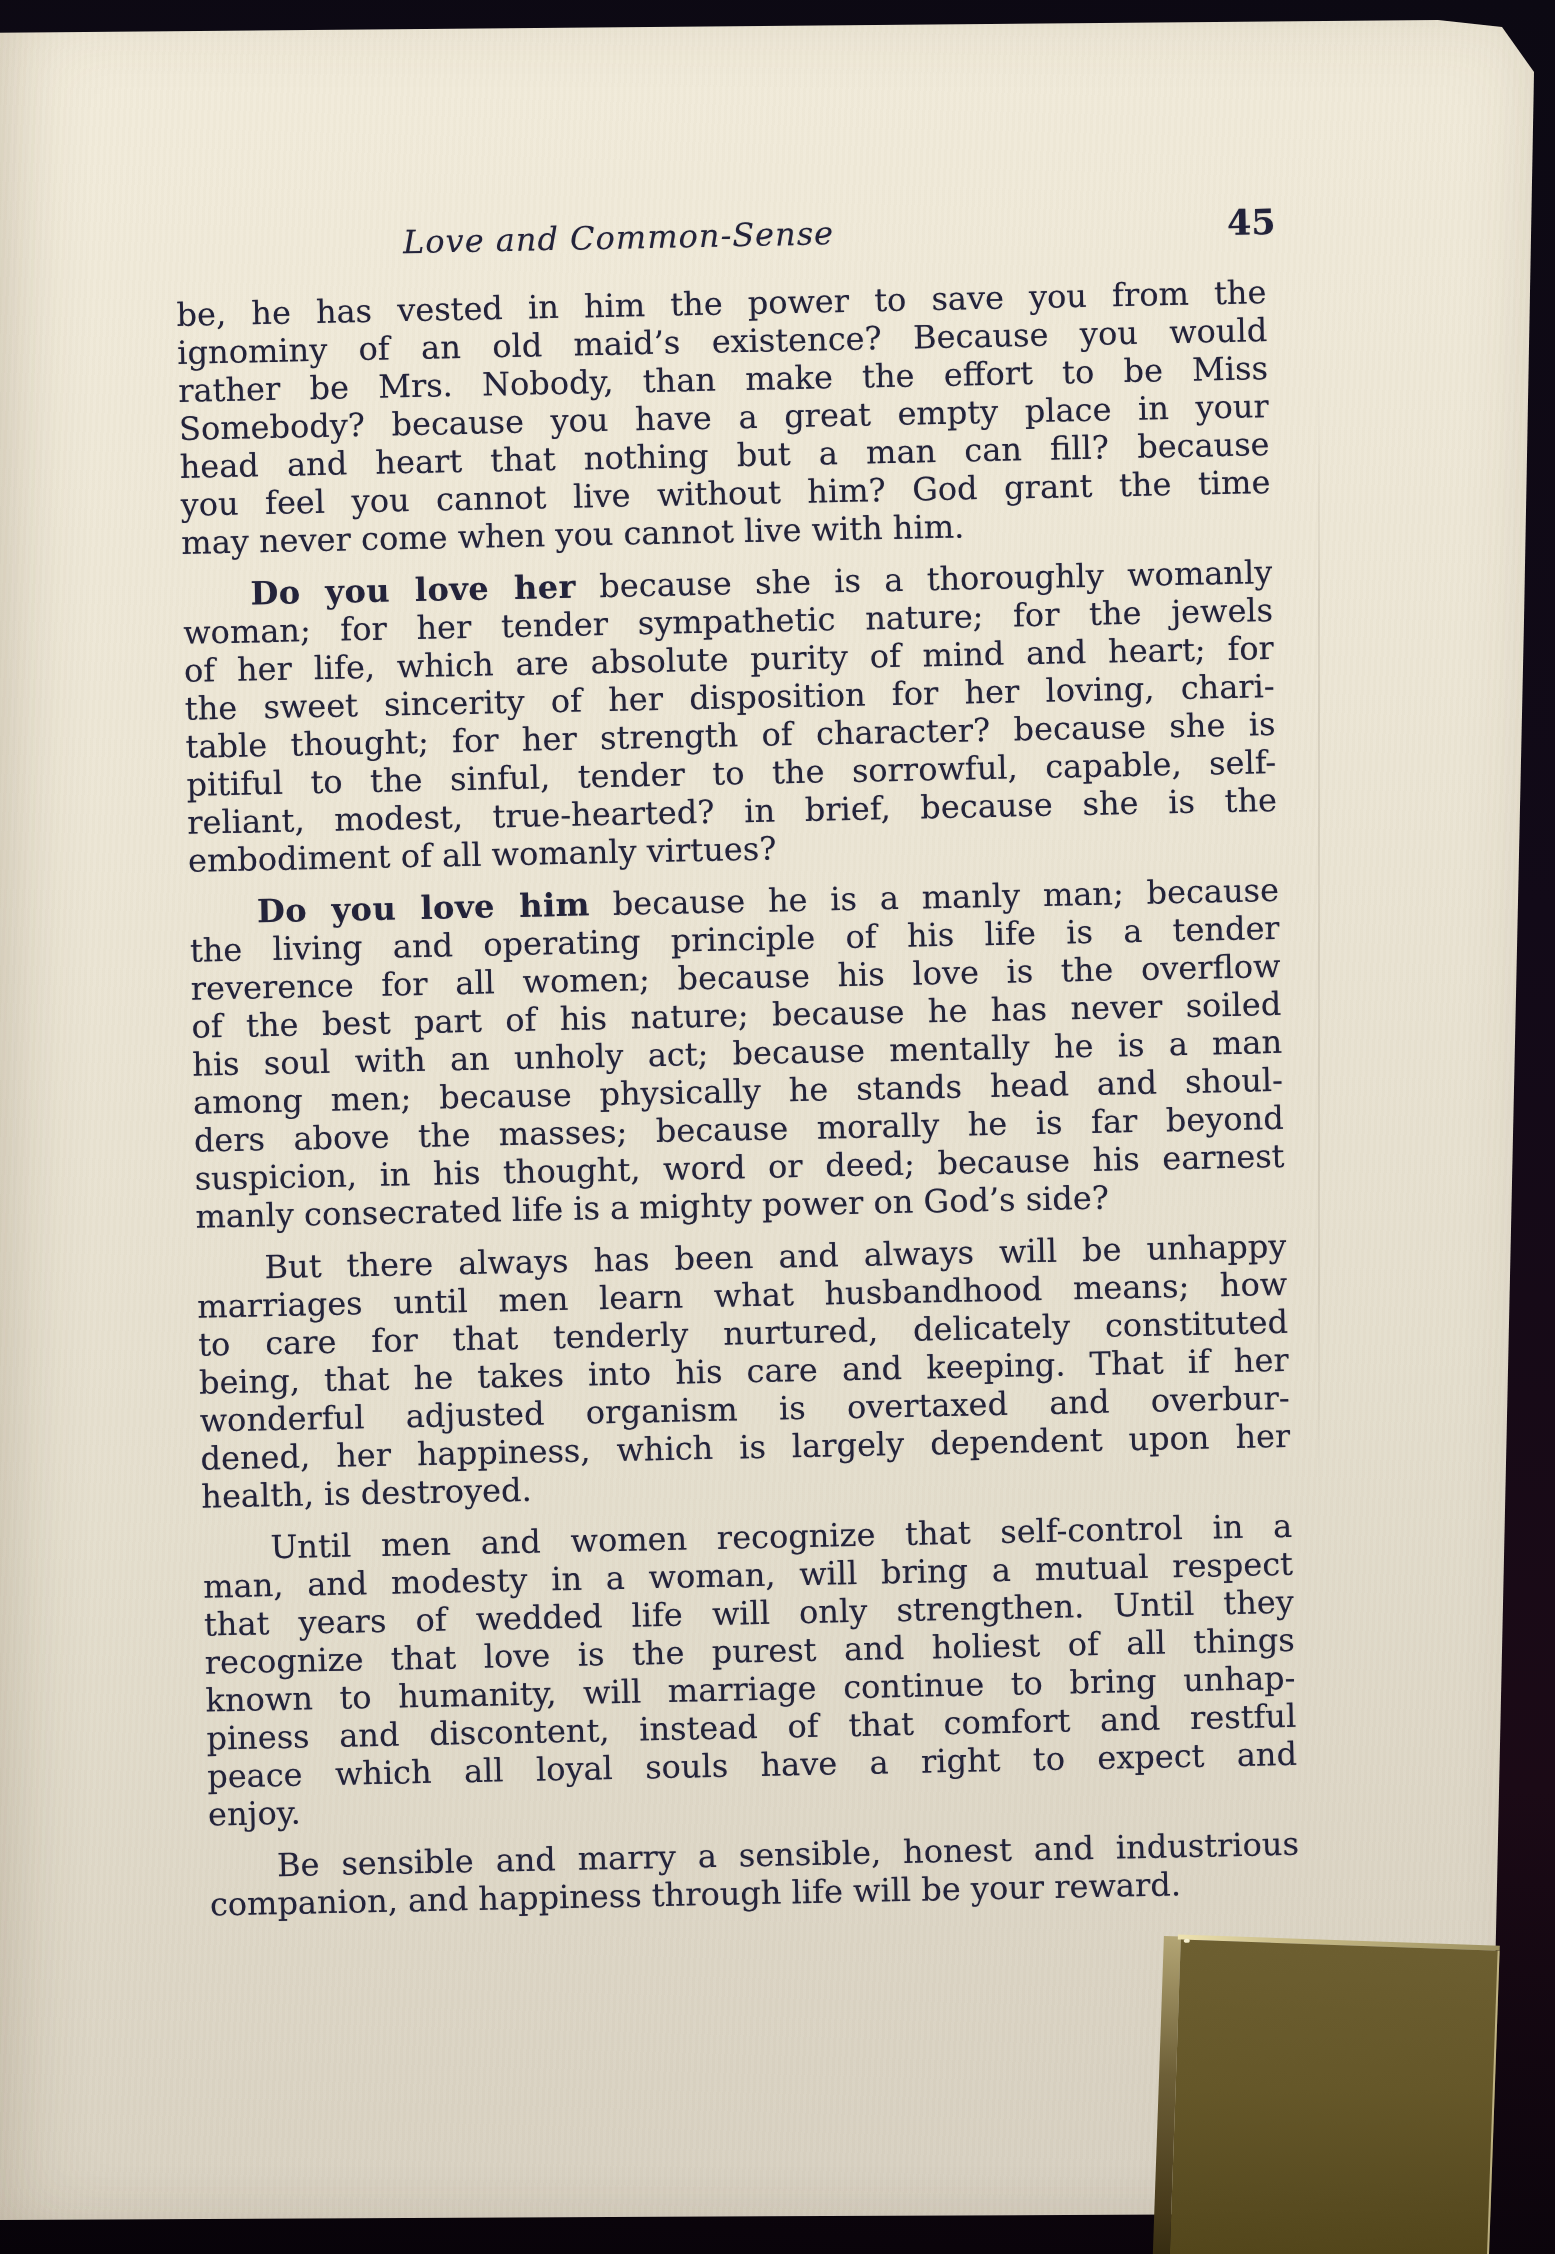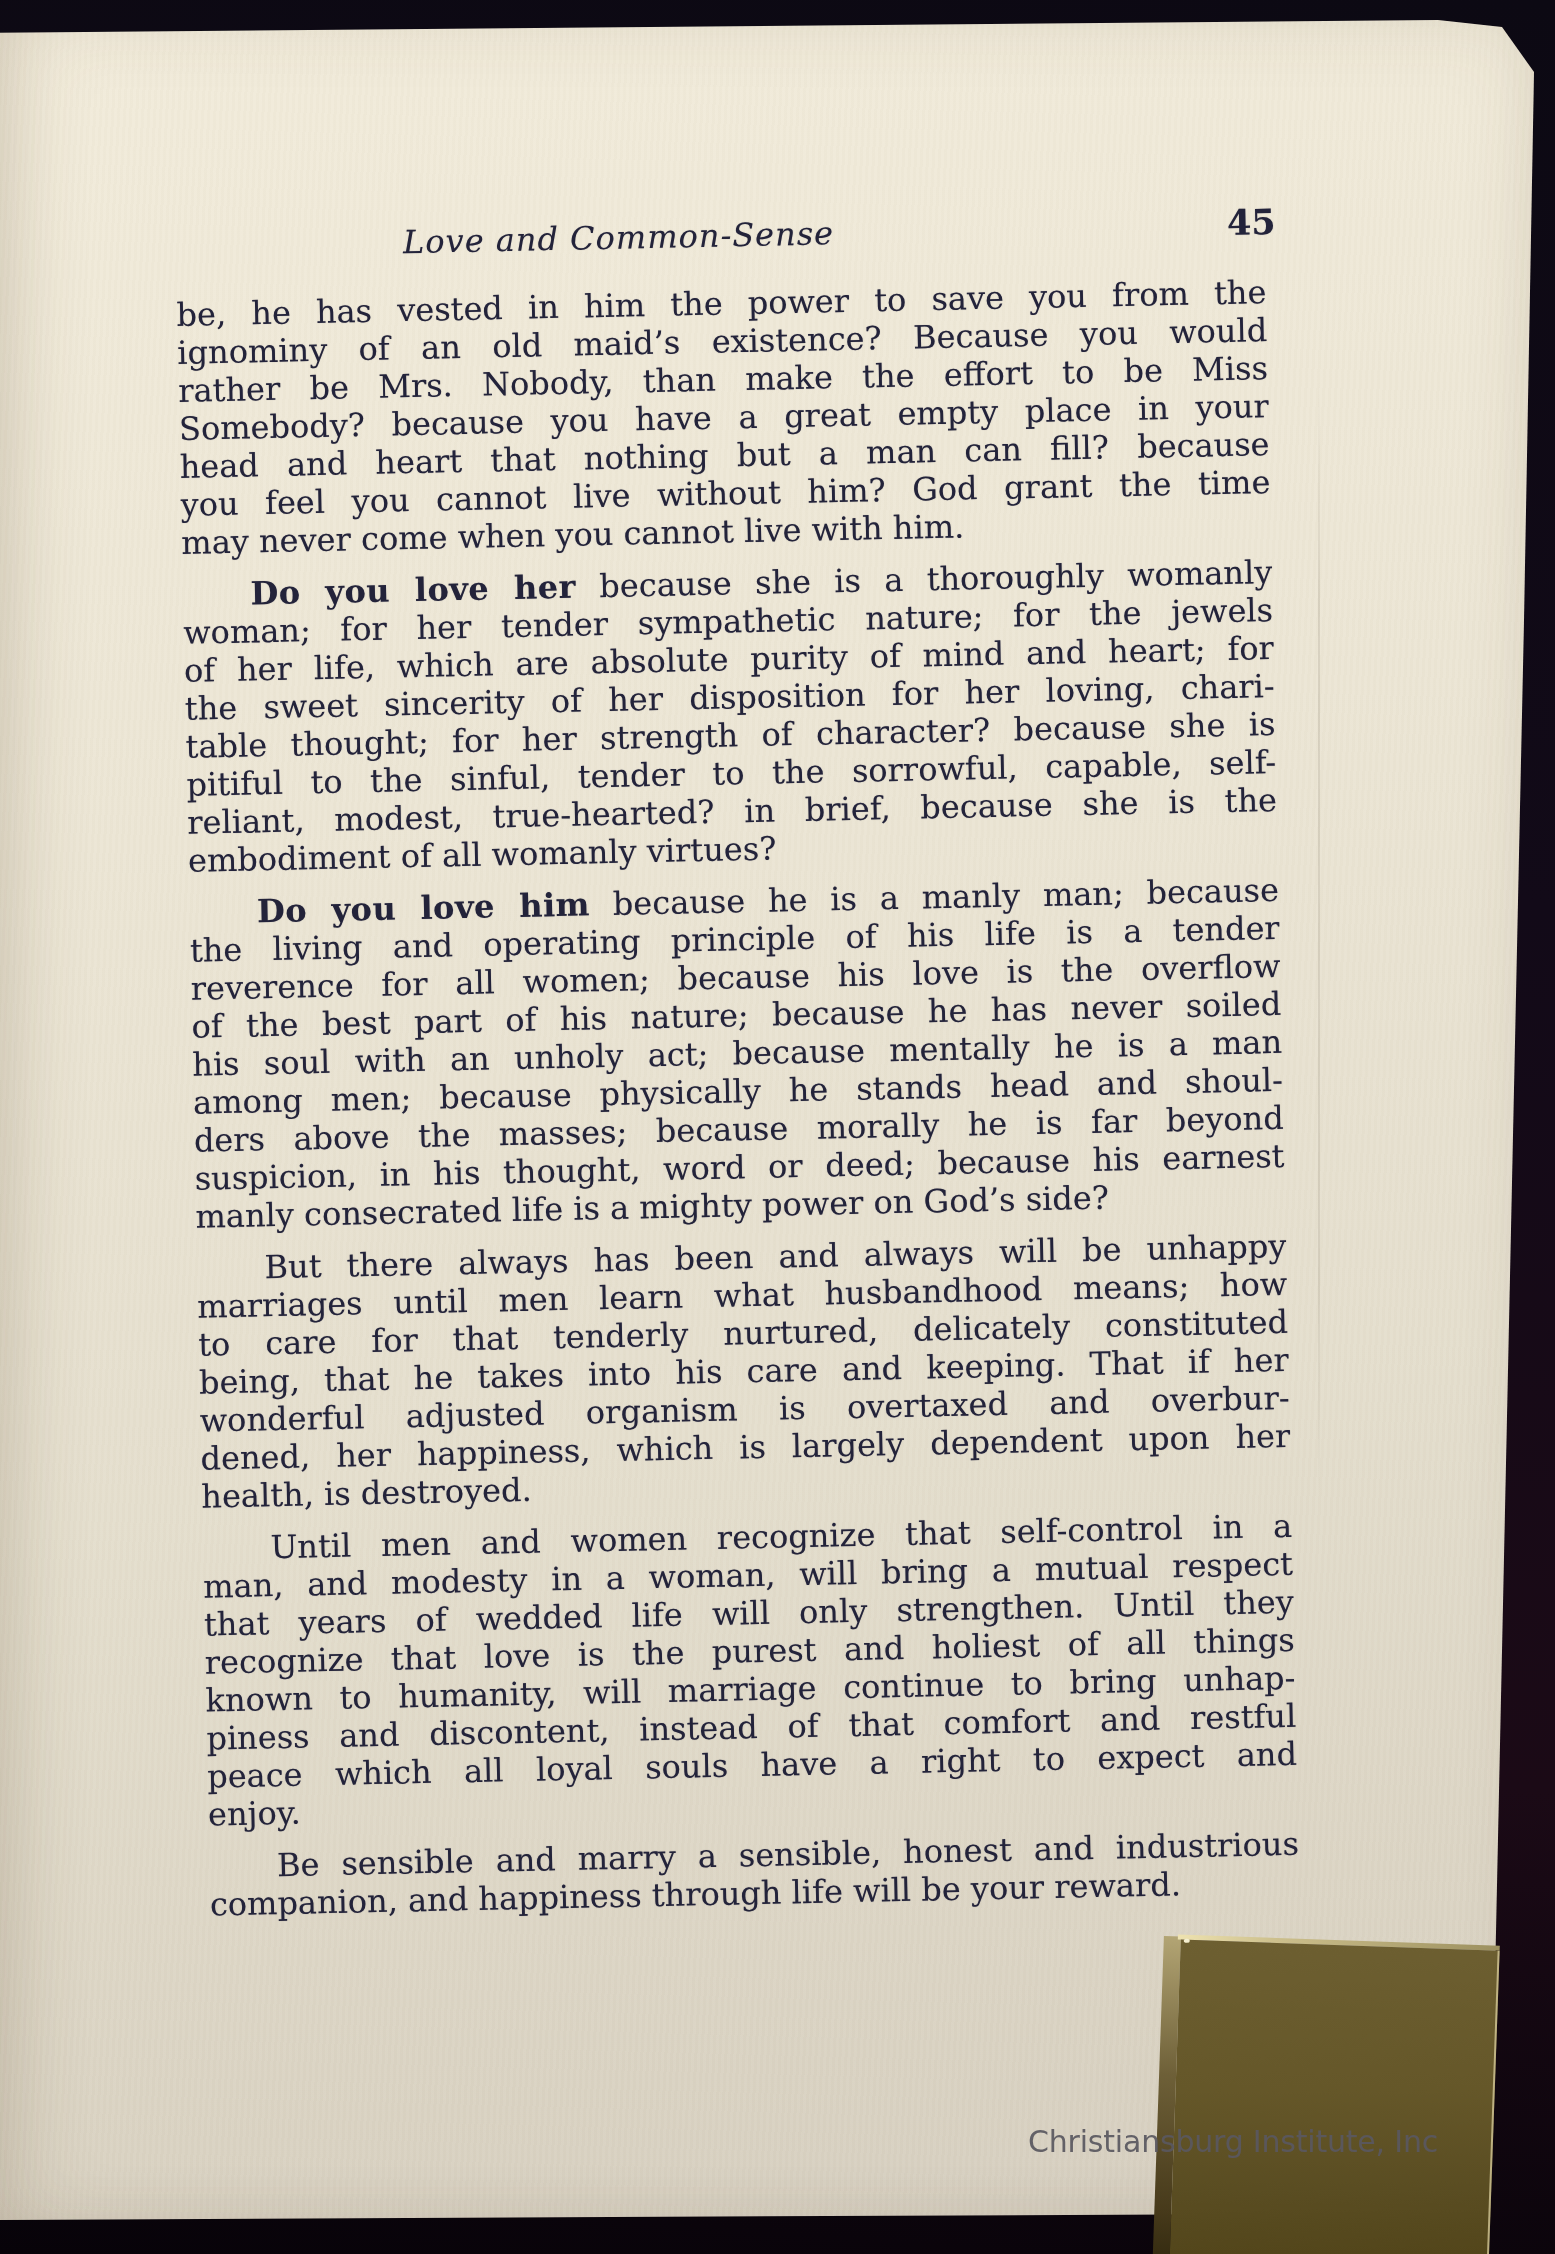--- a/index.html
+++ b/index.html
@@ -145,14 +145,13 @@
     </div>
   </div>
 
   <div class="gold-block">
     <div class="gold-bevel"></div>
     <div class="gold-top-edge"></div>
     <div class="gold-face"></div>
     <div class="gold-glint"></div>
   </div>
 
-  <div class="watermark">Christiansburg Institute, Inc</div>
 </div>
 
 </body></html>

